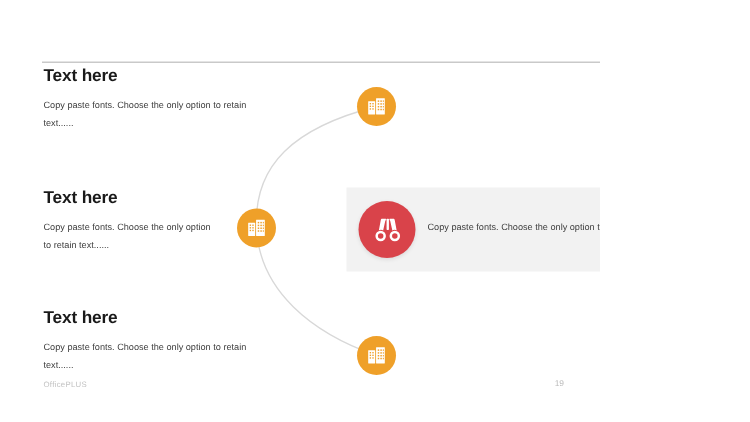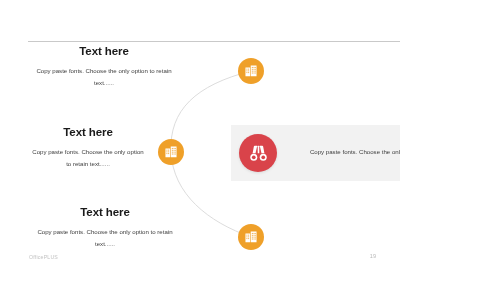--- a/index.html
+++ b/index.html
@@ -10,21 +10,20 @@
   body {
     font-family: "Liberation Sans", sans-serif;
     -webkit-font-smoothing: antialiased;
   }
   #slide {
     position: relative;
     width: 400px;
     height: 281px;
     background: #ffffff;
     overflow: hidden;
-    text-align: center;
   }
 
   
   .top-rule {
     position: absolute;
     left: 28px;
     top: 41px;
     width: 444px;
     height: 1px;
     background: #c9c9c9;

